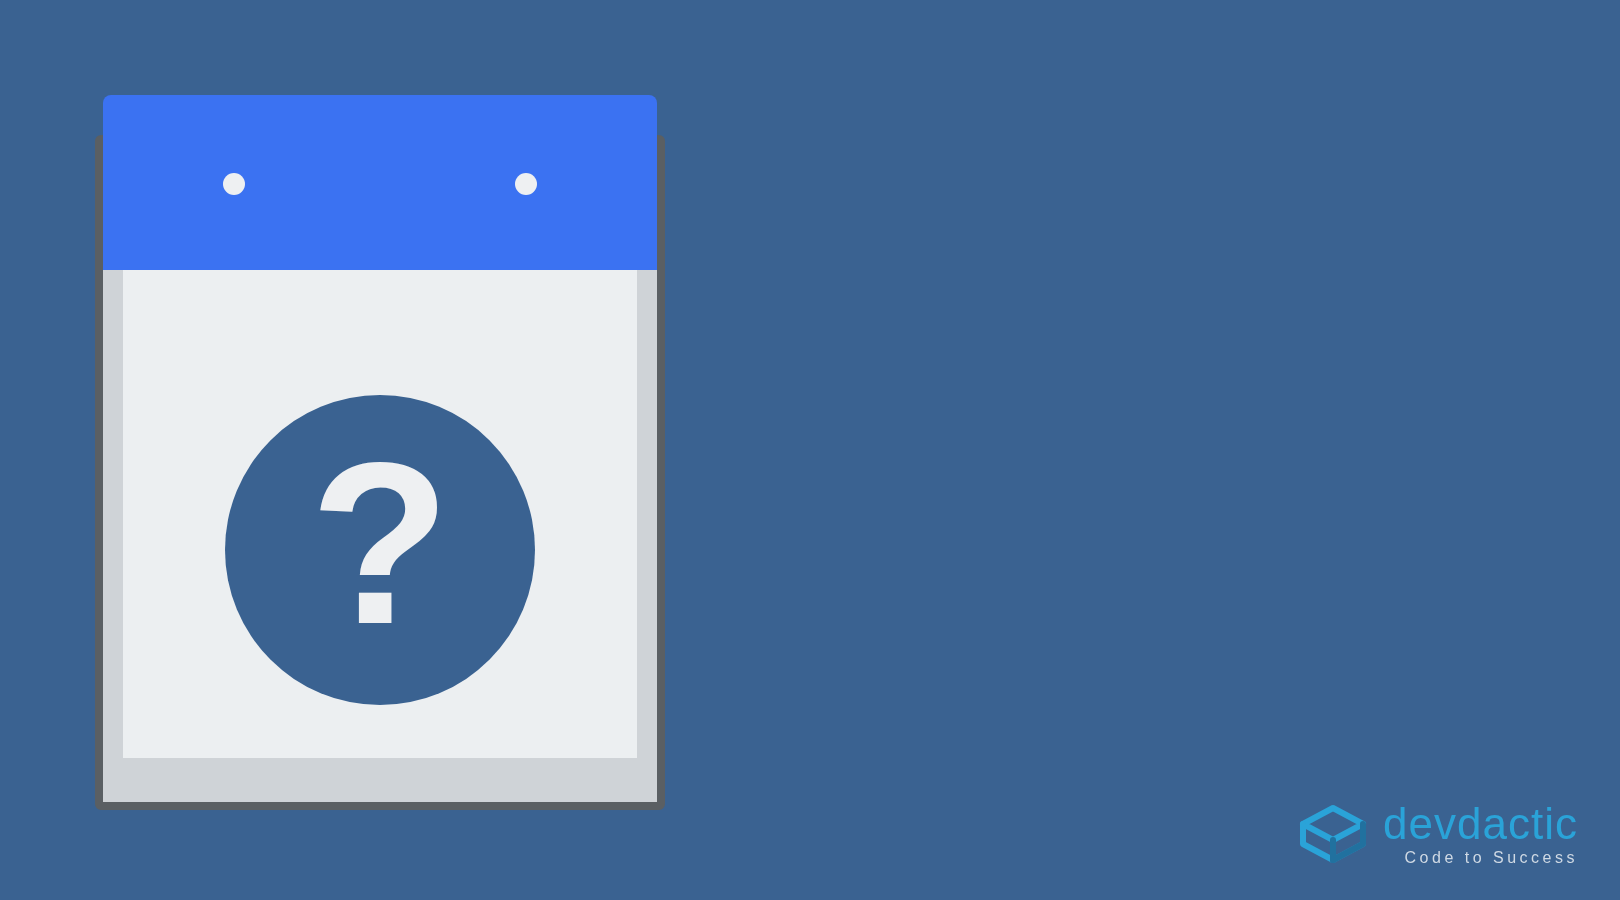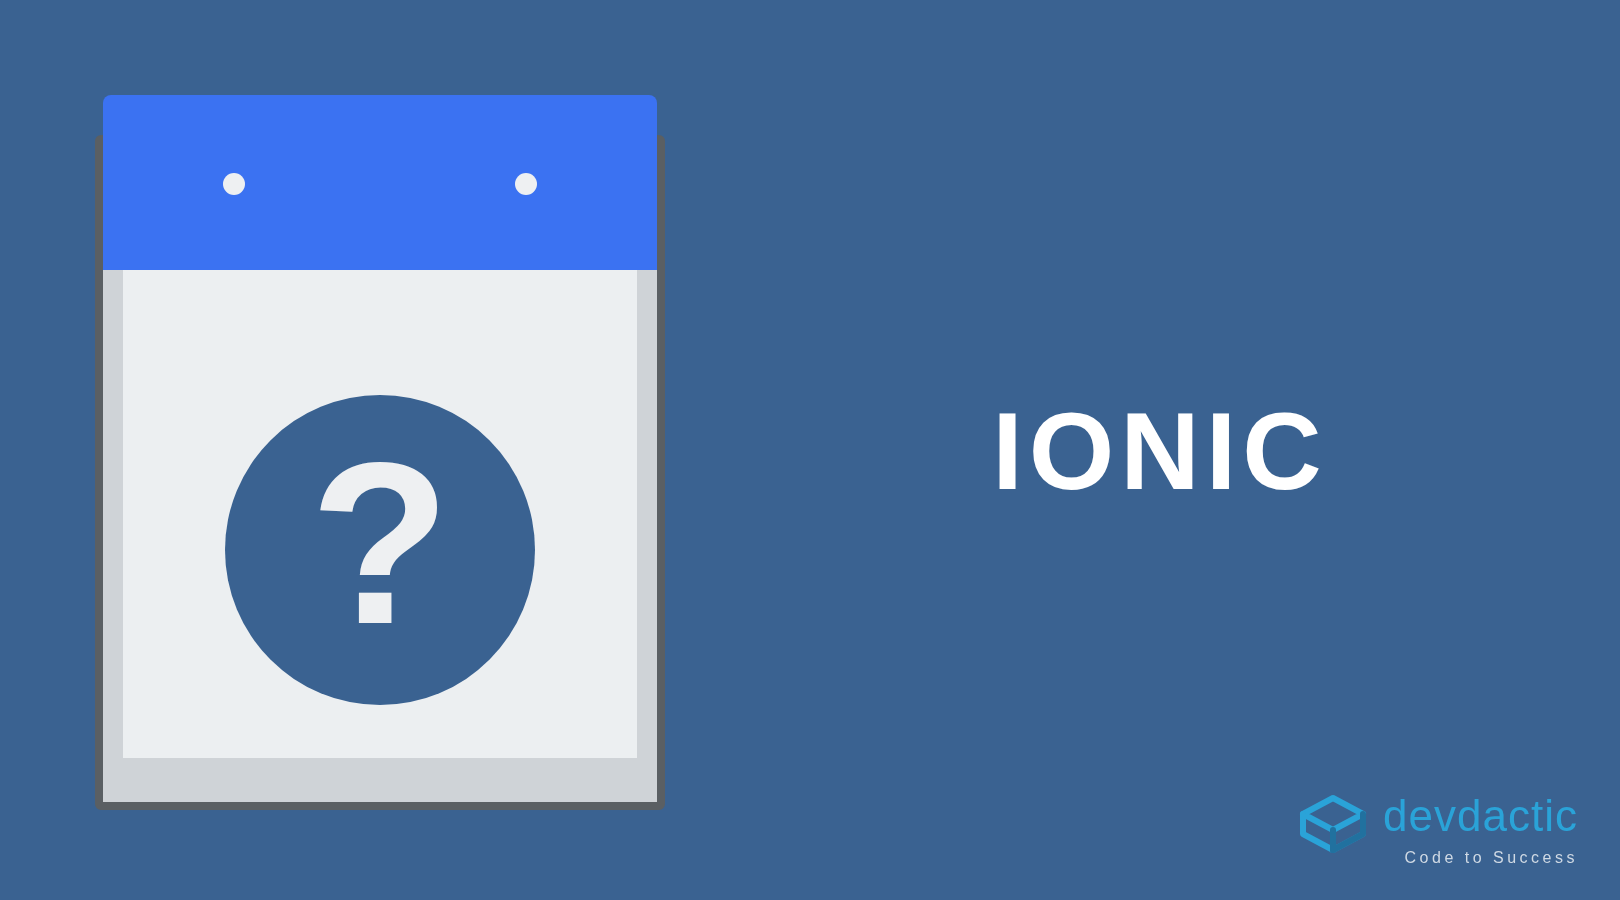--- a/index.html
+++ b/index.html
@@ -90,36 +90,36 @@
     letter-spacing: 6px;
     text-align: center;
     font-family: Arial, Helvetica, sans-serif;
   }
 
   .brand {
     position: absolute;
     right: 42px;
     bottom: 34px;
     display: flex;
-    align-items: flex-start;
+    align-items: flex-end;
     gap: 14px;
   }
   .brand-text-wrap { display: flex; flex-direction: column; line-height: 1; }
   .brand-title {
     color: #2aa3d8;
     font-size: 44px;
     font-weight: 400;
     letter-spacing: 1px;
     font-family: Arial, Helvetica, sans-serif;
   }
   .brand-sub {
     color: #cfd9e4;
     font-size: 16px;
     letter-spacing: 3.5px;
-    margin-top: 12px;
+    margin-top: 4px;
     text-align: right;
     font-family: Arial, Helvetica, sans-serif;
   }
   .brand-logo svg { display: block; }
 </style>
 </head>
 <body>
 
 <div class="calendar">
   <div class="cal-frame">
@@ -128,21 +128,20 @@
   <div class="cal-header">
     <div class="cal-hole left"></div>
     <div class="cal-hole right"></div>
   </div>
   <div class="cal-circle">
     <span class="qmark">?</span>
   </div>
 </div>
 
 <div class="title">
-  <div class="title-line">IONIC</div>
 </div>
 
 <div class="brand">
   <span class="brand-logo">
     <svg width="72" height="62" viewBox="0 0 72 62">
       <g fill="none" stroke="#2aa3d8" stroke-width="6" stroke-linejoin="round" stroke-linecap="round">
         <path d="M36 4 L66 20 L36 36 L6 20 Z"></path>
         <path d="M6 20 L6 40 L36 56 L66 40 L66 20"></path>
         <path d="M36 36 L36 56"></path>
       </g>

